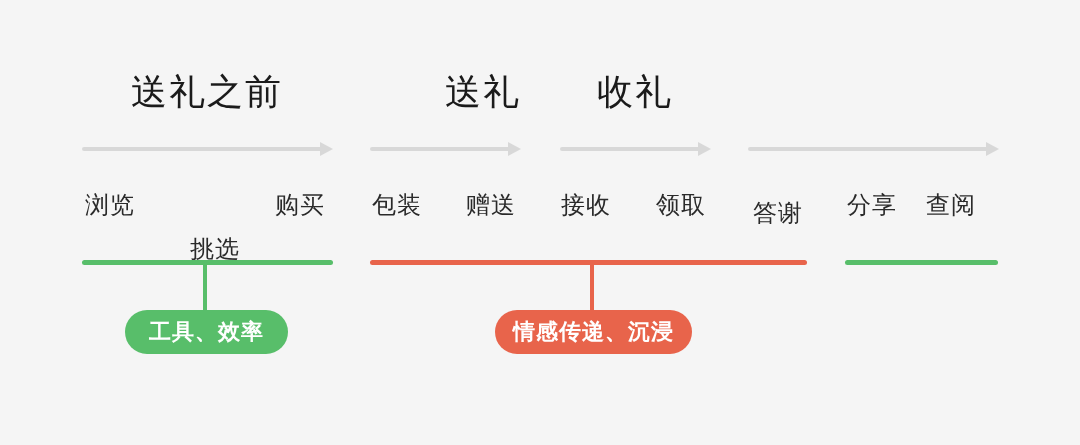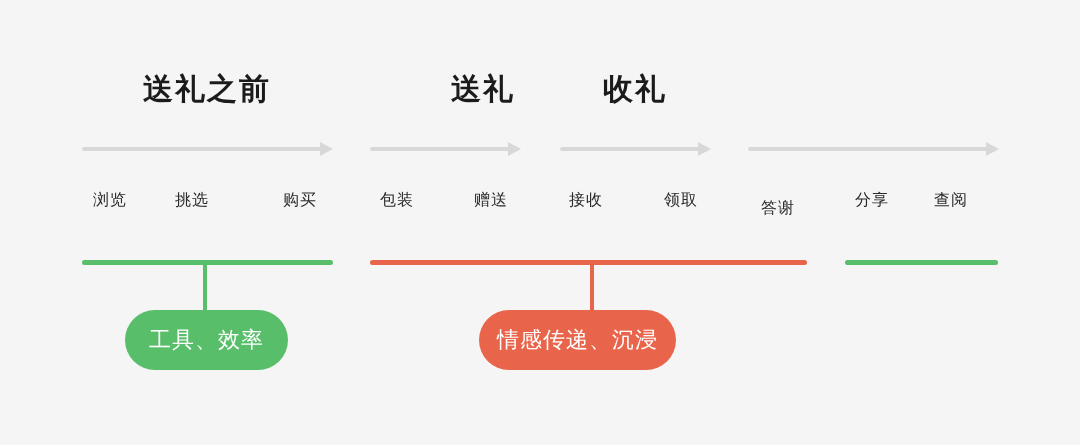--- a/index.html
+++ b/index.html
@@ -18,22 +18,22 @@
     width: 1080px;
     height: 445px;
     background: #f5f5f5;
   }
 
   
   .phase-title {
     position: absolute;
     top: 74px;
     transform: translateX(-50%);
-    font-size: 30px;
-    font-weight: bold;
+    font-size: 36px;
+    font-weight: normal;
     color: #1b1b1b;
     letter-spacing: 2px;
     white-space: nowrap;
     line-height: 1;
   }
 
   
   .arrow {
     position: absolute;
     height: 14px;
@@ -57,54 +57,53 @@
     border-top: 7px solid transparent;
     border-bottom: 7px solid transparent;
     border-left: 13px solid #d8d8d8;
   }
 
   
   .step-label {
     position: absolute;
     top: 193px;
     transform: translateX(-50%);
-    font-size: 16px;
+    font-size: 24px;
     color: #2a2a2a;
     white-space: nowrap;
     line-height: 1;
     letter-spacing: 1px;
-    font-family: Liberation Mono, monospace;
   }
 
   
   .group-bar {
     position: absolute;
     height: 5px;
     top: 260px;
     border-radius: 2.5px;
   }
 
   
   .stem {
     position: absolute;
     width: 4px;
     top: 262px;
   }
 
   
   .pill {
     position: absolute;
-    height: 60px;
+    height: 44px;
     border-radius: 30px;
     display: flex;
     align-items: center;
     justify-content: center;
     color: #ffffff;
     font-size: 22px;
-    font-weight: normal;
+    font-weight: bold;
     letter-spacing: 1px;
     white-space: nowrap;
     box-sizing: border-box;
   }
 </style>
 </head>
 <body>
 
 <div id="journey-map">
 
@@ -123,37 +122,37 @@
   <div class="arrow" style="left: 560px; width: 151px;">
     <div class="shaft" style="background: rgb(216, 216, 216);"></div>
     <div class="head" style="border-left-color: rgb(216, 216, 216);"></div>
   </div>
   <div class="arrow" style="left: 748px; width: 251px;">
     <div class="shaft" style="background: rgb(216, 216, 216);"></div>
     <div class="head" style="border-left-color: rgb(216, 216, 216);"></div>
   </div>
 
   <div class="step-label" style="left: 110px;">浏览</div>
-  <div class="step-label" style="left: 192px;">挑选</div>
+  <div class="step-label" style="left: 215px; margin-top: 44px;">挑选</div>
   <div class="step-label" style="left: 300px;">购买</div>
   <div class="step-label" style="left: 397px;">包装</div>
   <div class="step-label" style="left: 491px;">赠送</div>
   <div class="step-label" style="left: 586px;">接收</div>
   <div class="step-label" style="left: 681px;">领取</div>
   <div class="step-label" style="left: 778px; margin-top: 8px;">答谢</div>
   <div class="step-label" style="left: 872px;">分享</div>
   <div class="step-label" style="left: 951px;">查阅</div>
 
   <div class="group-bar" style="left: 82px; width: 251px; background: rgb(88, 190, 106);"></div>
   <div class="group-bar" style="left: 370px; width: 437px; background: rgb(232, 100, 75);"></div>
   <div class="group-bar" style="left: 845px; width: 153px; background: rgb(88, 190, 106);"></div>
 
   <div class="stem" style="left: 203px; height: 52px; background: rgb(88, 190, 106);"></div>
   <div class="stem" style="left: 590px; height: 52px; background: rgb(232, 100, 75);"></div>
 
   <div class="pill" style="left: 125px; width: 163px; top: 310px; background: rgb(88, 190, 106);">
     <span>工具、效率</span>
   </div>
-  <div class="pill" style="left: 479px; width: 197px; top: 310px; background: rgb(232, 100, 75);">
+  <div class="pill" style="left: 495px; width: 197px; top: 310px; background: rgb(232, 100, 75);">
     <span>情感传递、沉浸</span>
   </div>
 
 </div>
 
 </body></html>

